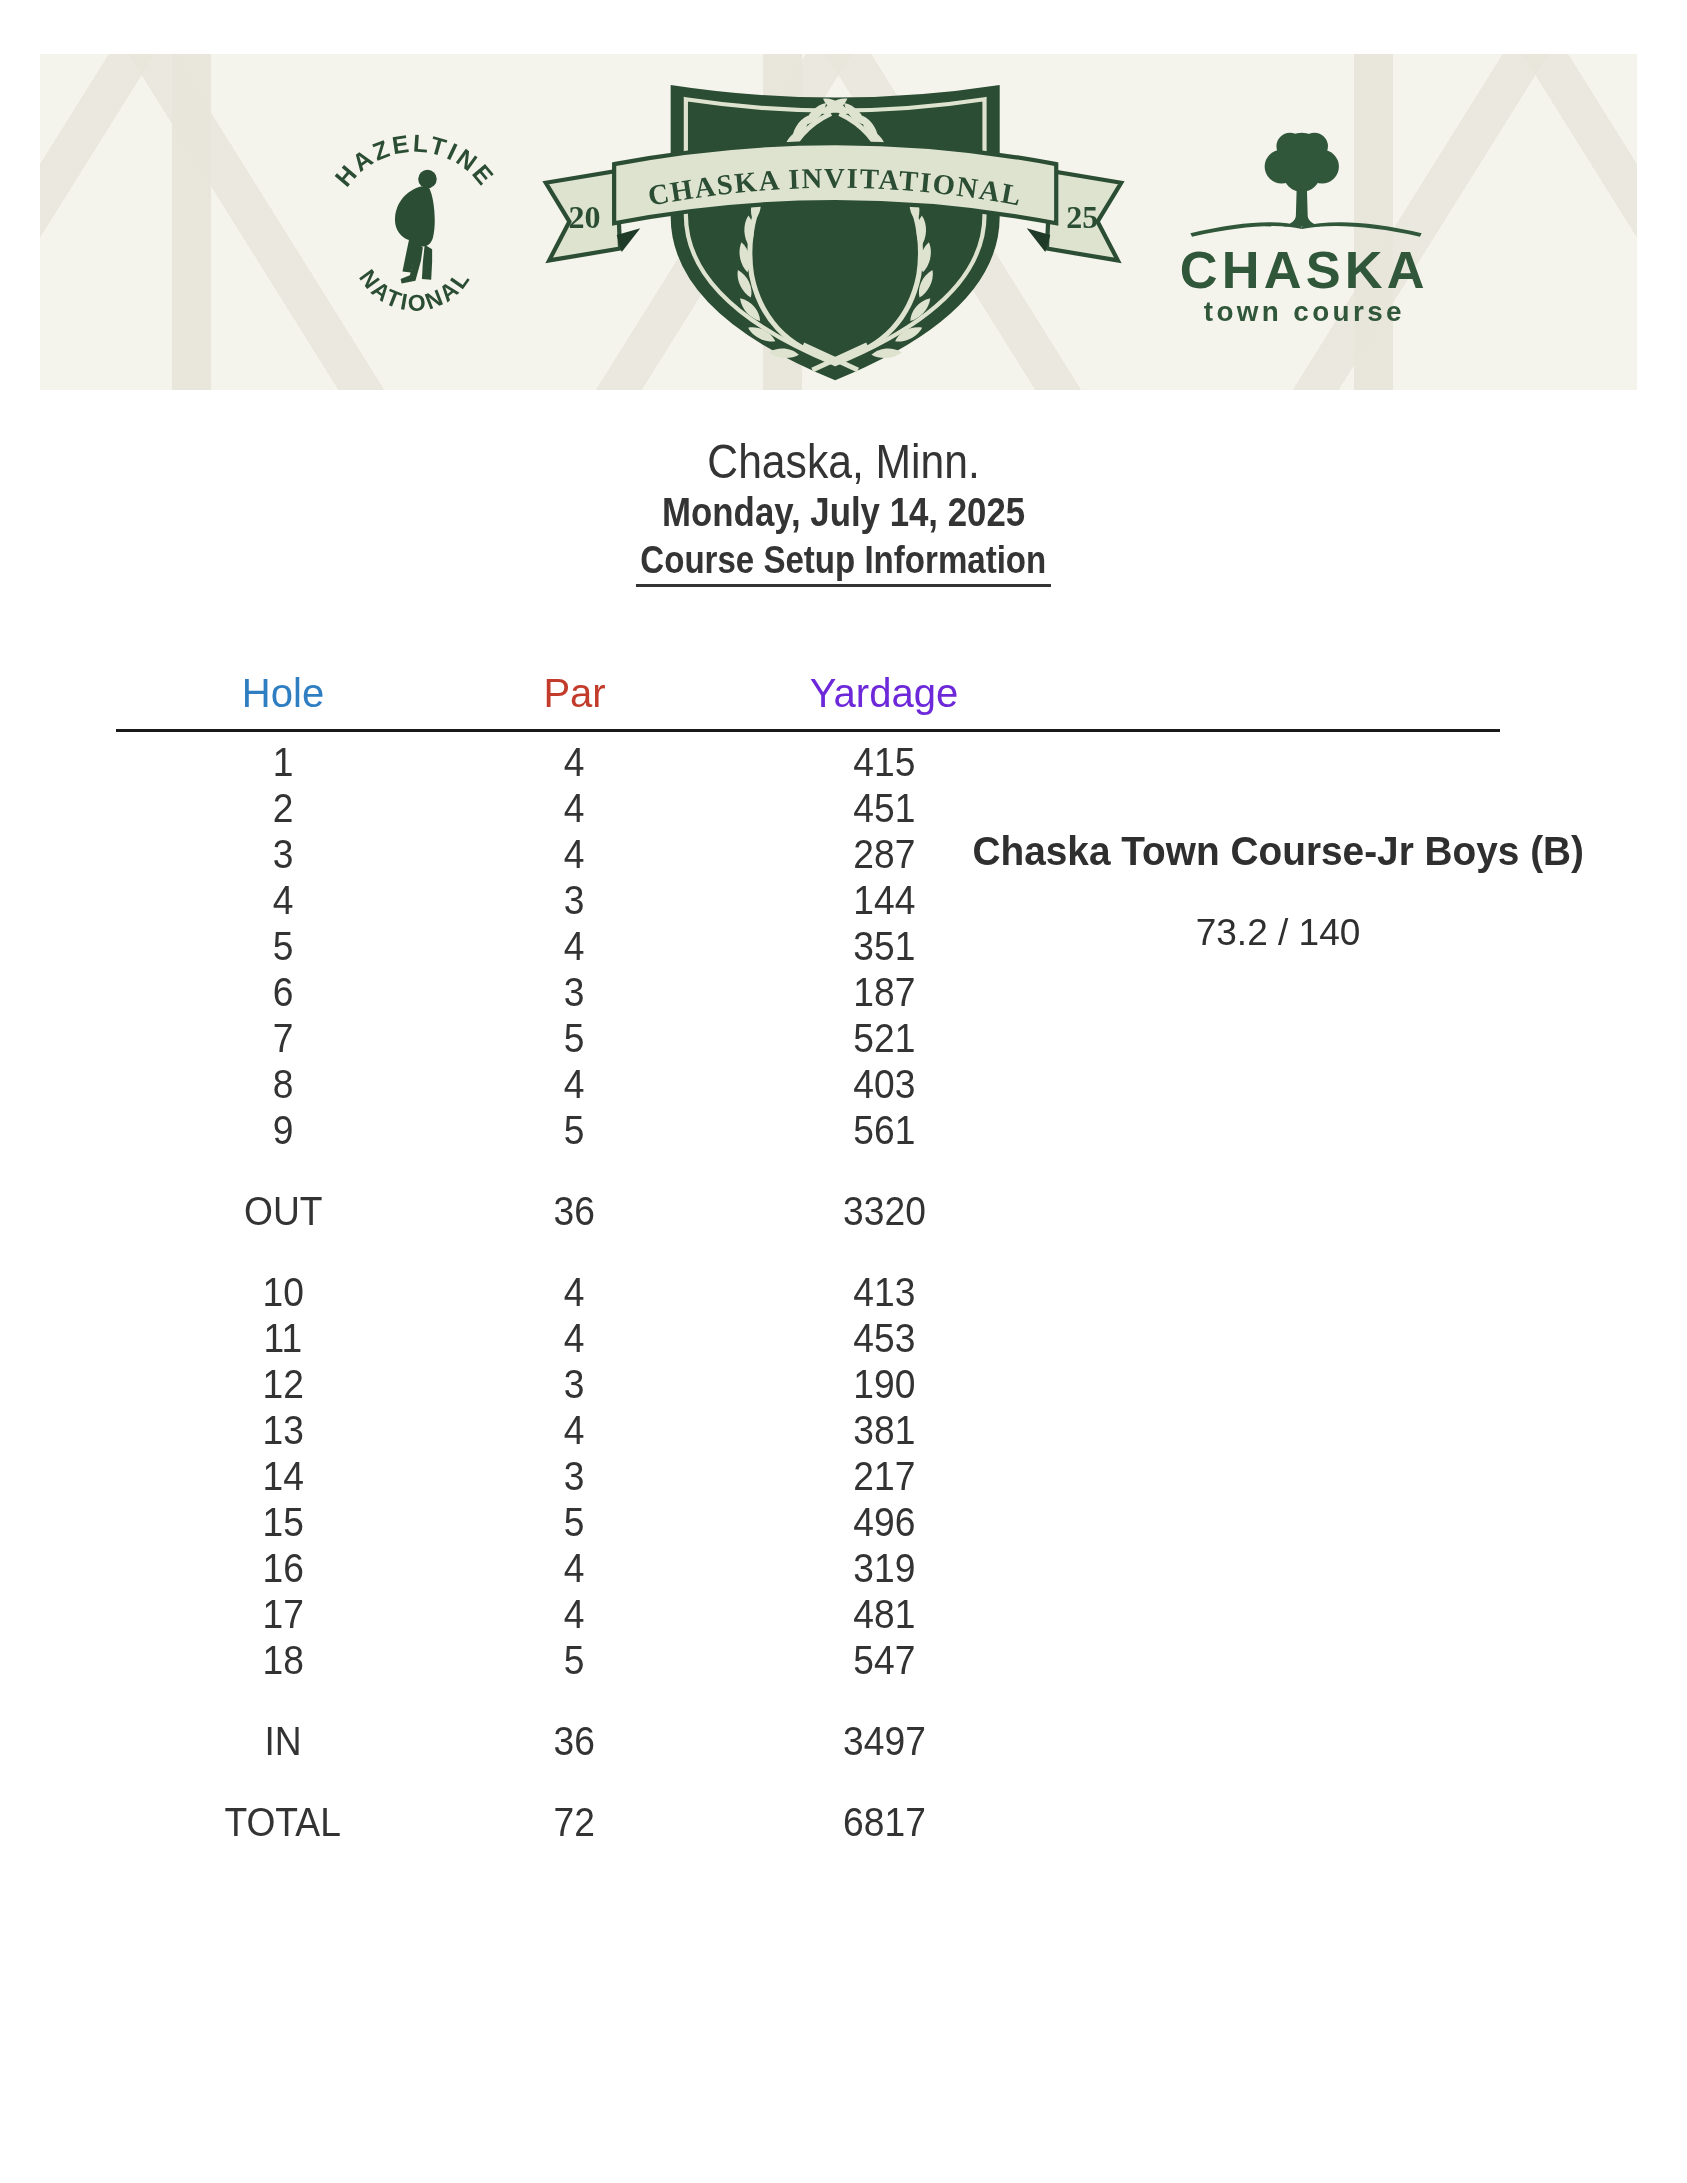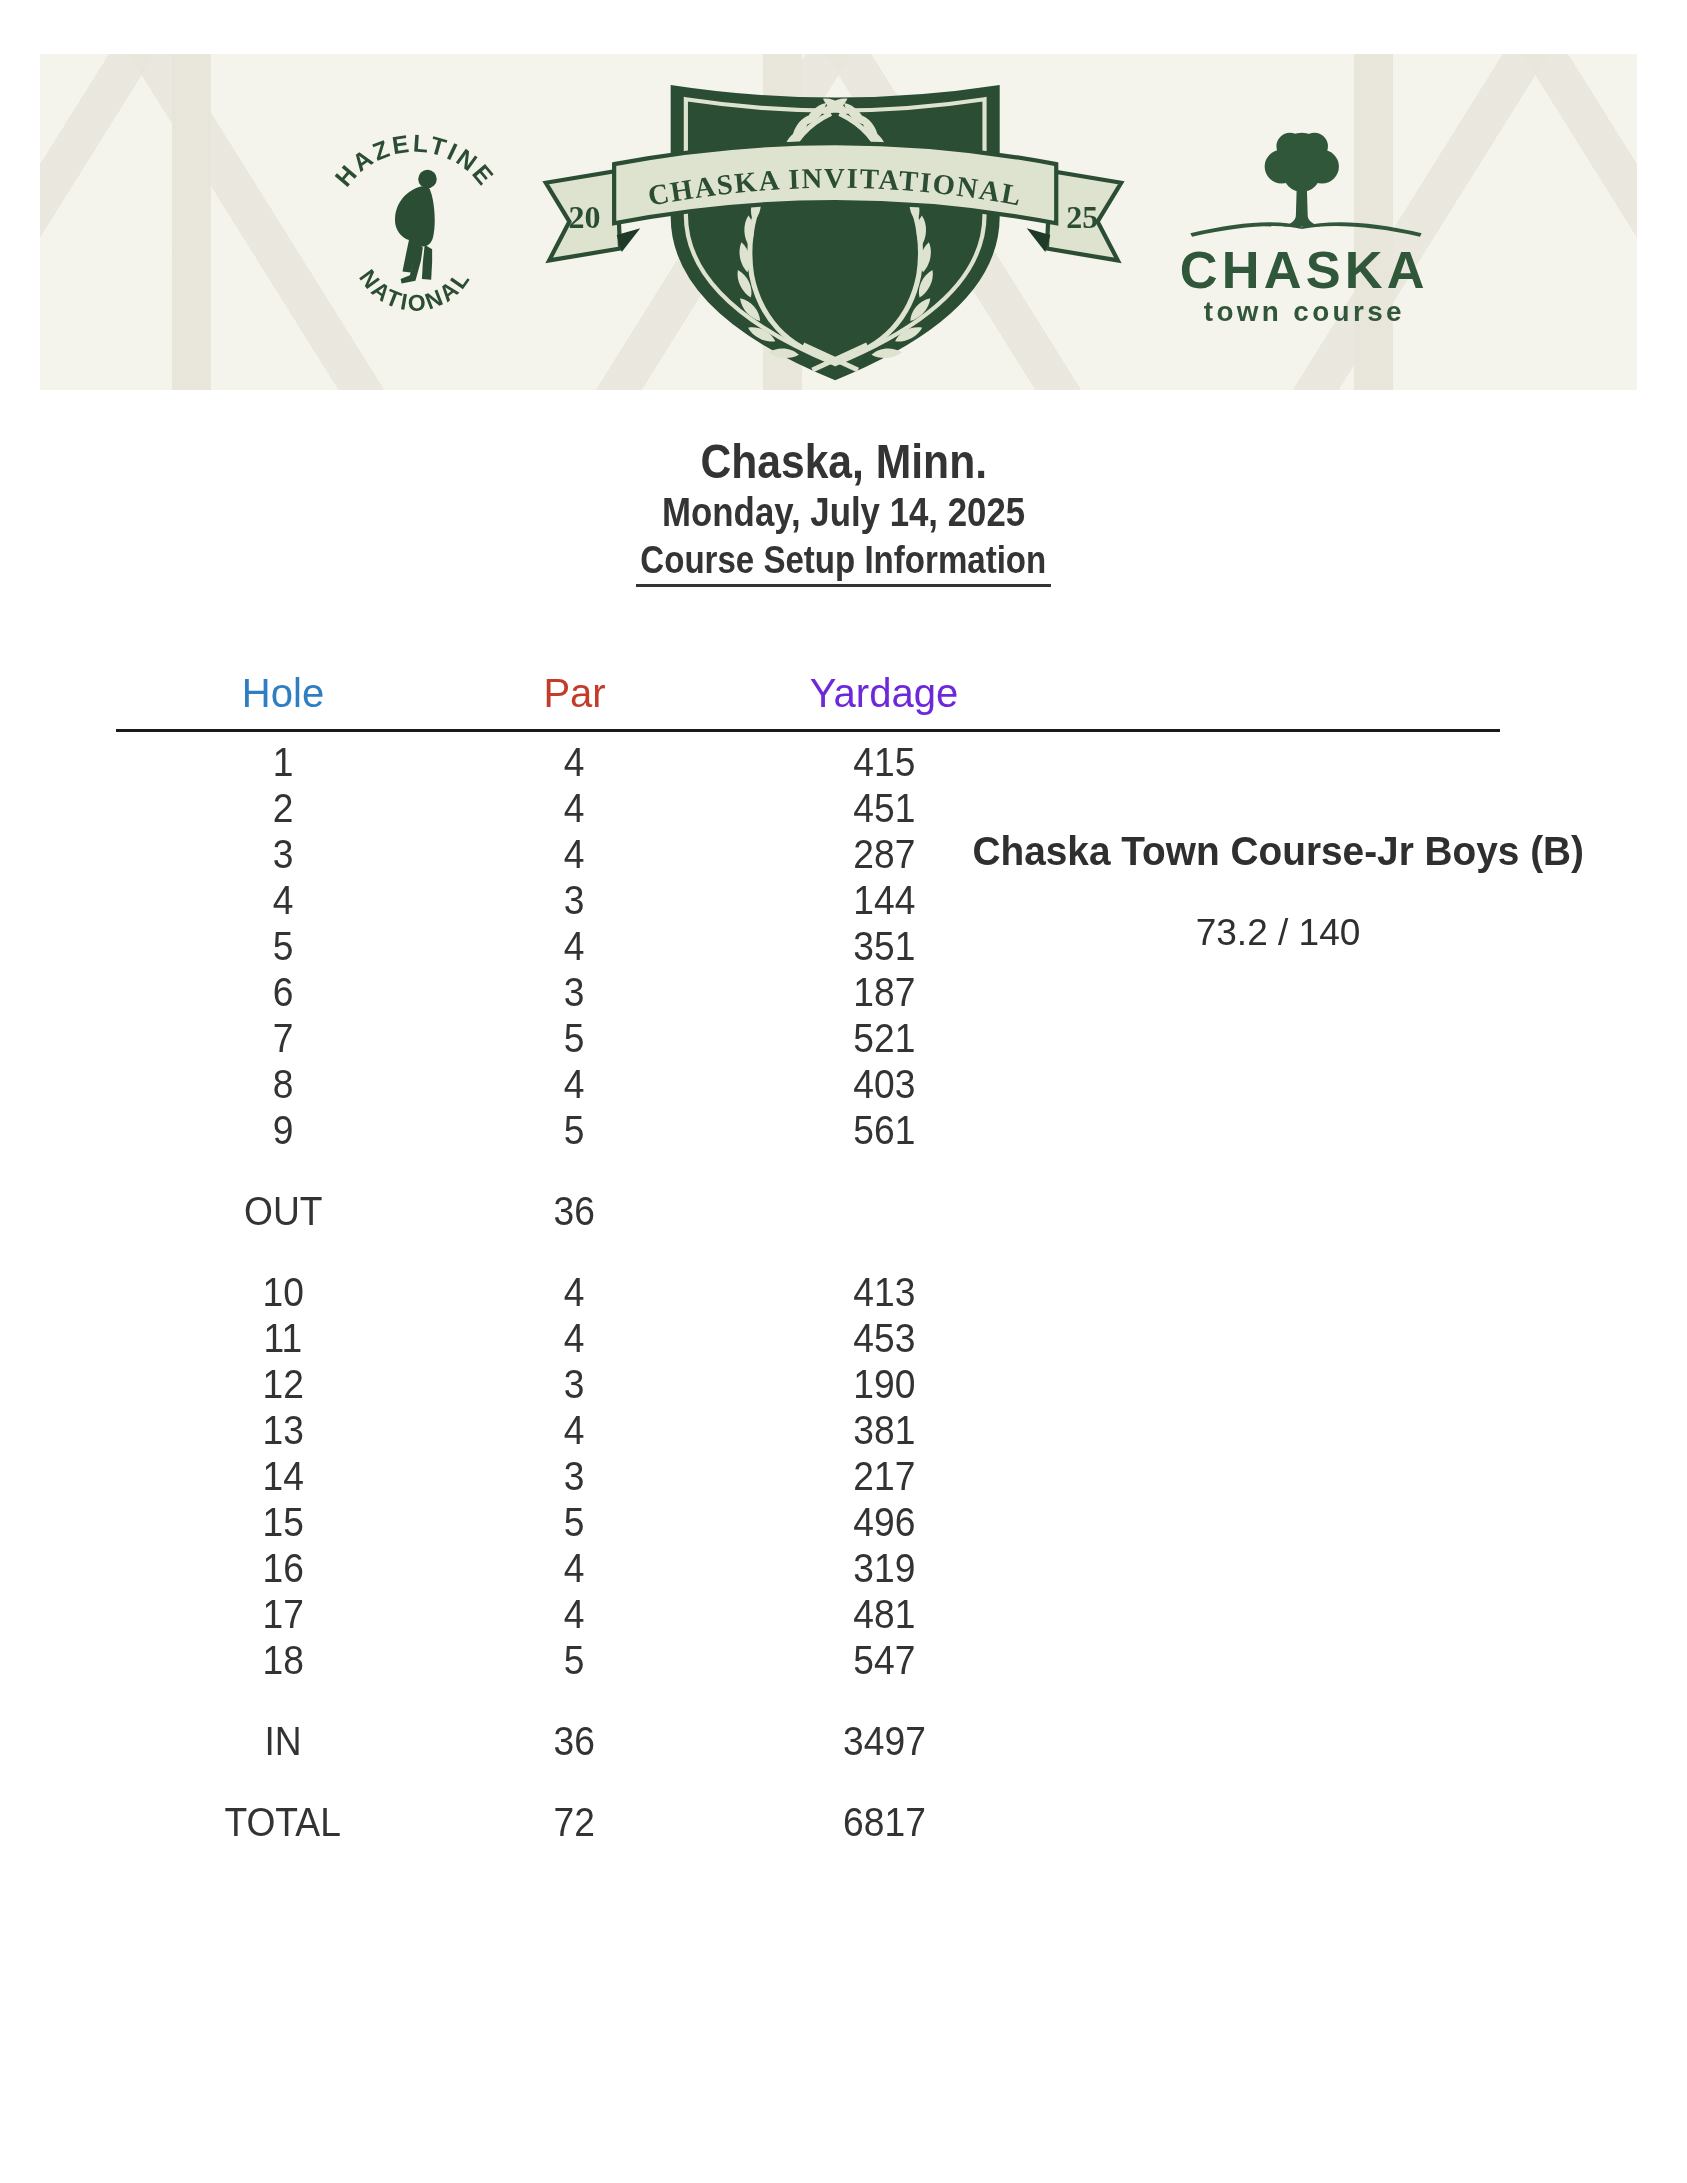--- a/index.html
+++ b/index.html
@@ -27,21 +27,21 @@
         rgba(232,230,219,0) 292px, rgba(232,230,219,0) 591px);
     overflow:hidden;
   }
   .logo-hazeltine { position:absolute; left:278px; top:46px;  width:194px; height:245px; }
   .logo-shield    { position:absolute; left:494px; top:18.6px;  width:599px; height:314px; }
   .logo-town      { position:absolute; left:1135px; top:67px; width:262px; height:211px; }
 
   
   .tline { position:absolute; left:0; width:1687px; text-align:center; color:#343434; }
   .cond  { display:inline-block; transform:scaleX(.87); transform-origin:50% 50%; white-space:nowrap; }
-  .t1 { top:433px; font-size:49px; font-weight:700; }
+  .t1 { top:433px; font-size:49px; font-weight:400; }
   .t2 { top:490px; font-size:40px; font-weight:700; }
   .t3 { top:539px; font-size:38px; font-weight:700; }
   .t3 .ul { border-bottom:3.4px solid #343434; padding:0 5px 2.5px 5px; }
 
   
   .table { position:absolute; left:116px; top:658px; width:1384px; }
   .thead, .trow { display:grid; grid-template-columns:334px 177px 370px 1fr; align-items:center;gap:36px; }
   .thead { height:71px; font-size:40px; }
   .th { text-align:center; }
   .th-hole    { color:#2E7EC1; }
@@ -233,20 +233,21 @@
         </div>
         <div class="trow">
           <div class="cell"><span class="num">9</span></div>
           <div class="cell"><span class="num">5</span></div>
           <div class="cell"><span class="num">561</span></div>
           <div class="cell"></div>
         </div>
         <div class="trow gap">
           <div class="cell"><span class="num">OUT</span></div>
           <div class="cell"><span class="num">36</span></div>
+          <div class="cell"><span class="num">3320</span></div>
           <div class="cell"></div>
         </div>
         <div class="trow gap">
           <div class="cell"><span class="num">10</span></div>
           <div class="cell"><span class="num">4</span></div>
           <div class="cell"><span class="num">413</span></div>
           <div class="cell"></div>
         </div>
         <div class="trow">
           <div class="cell"><span class="num">11</span></div>

